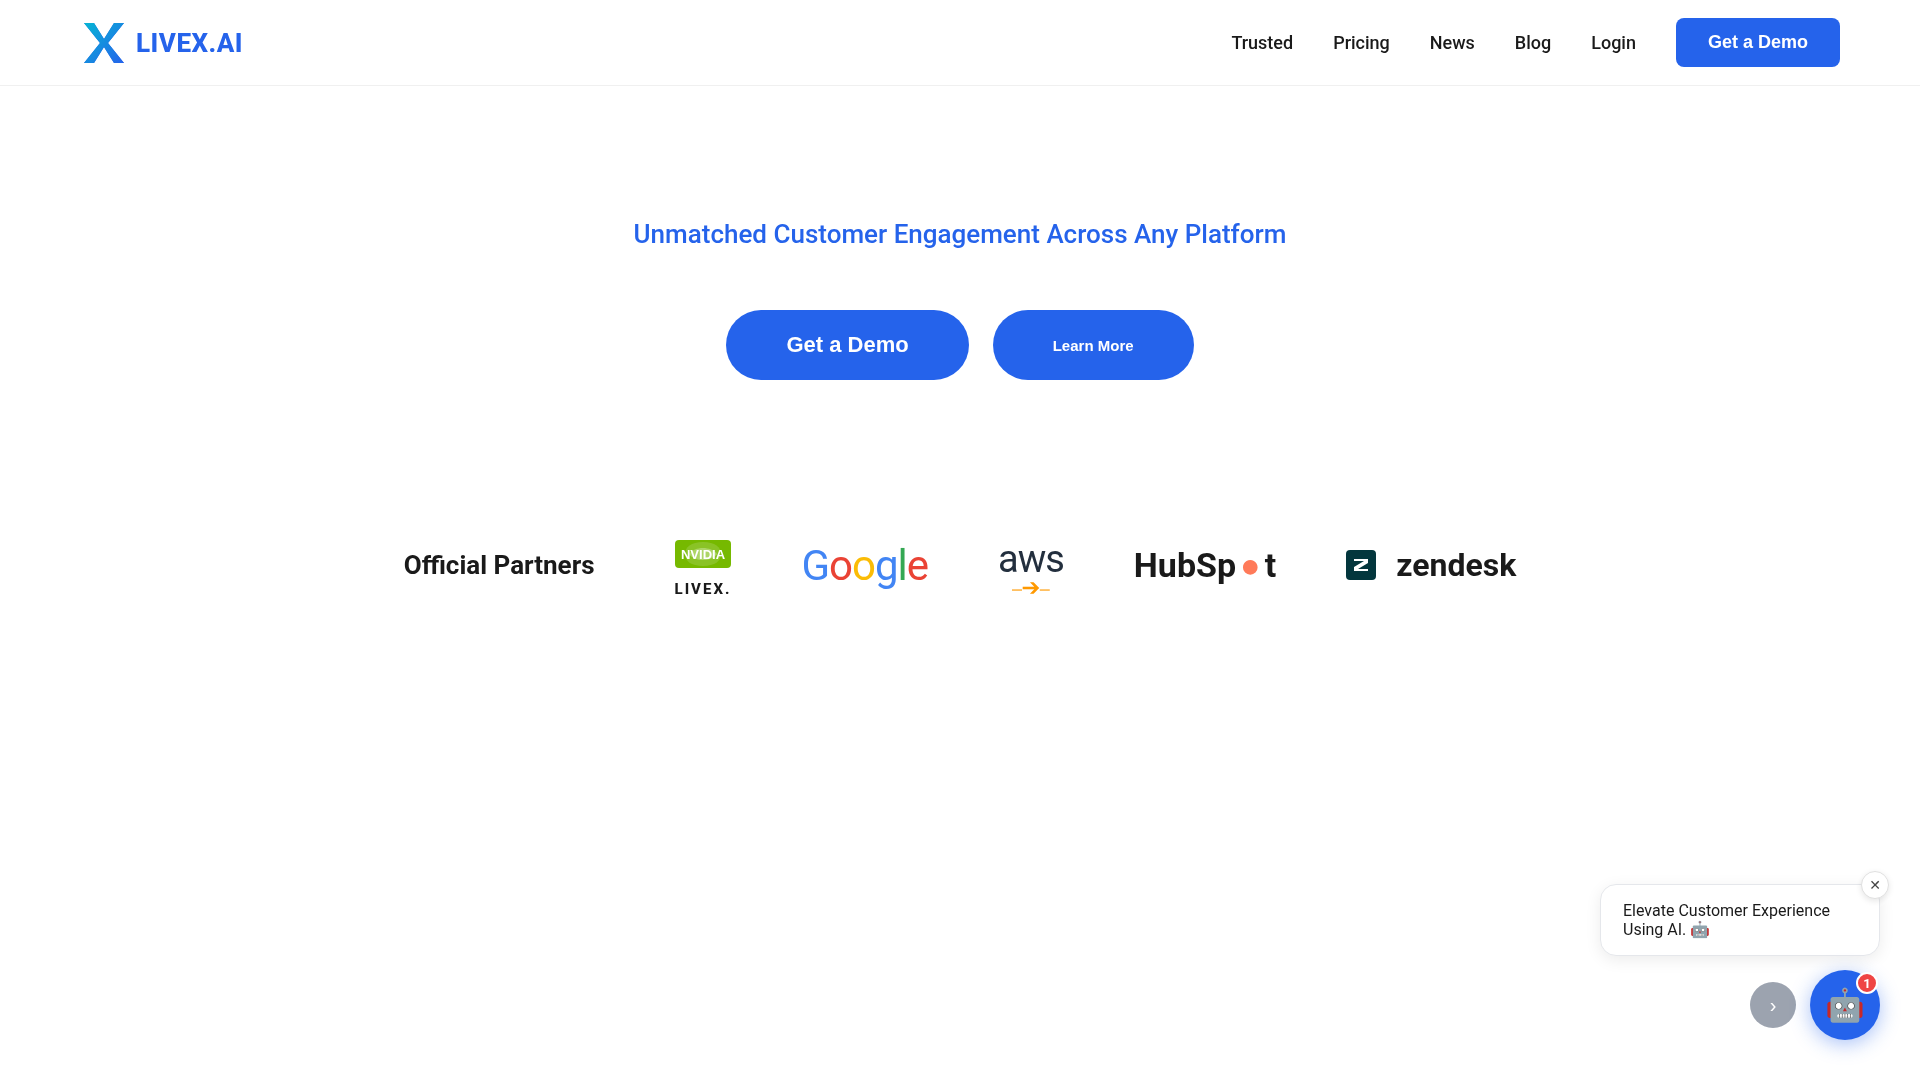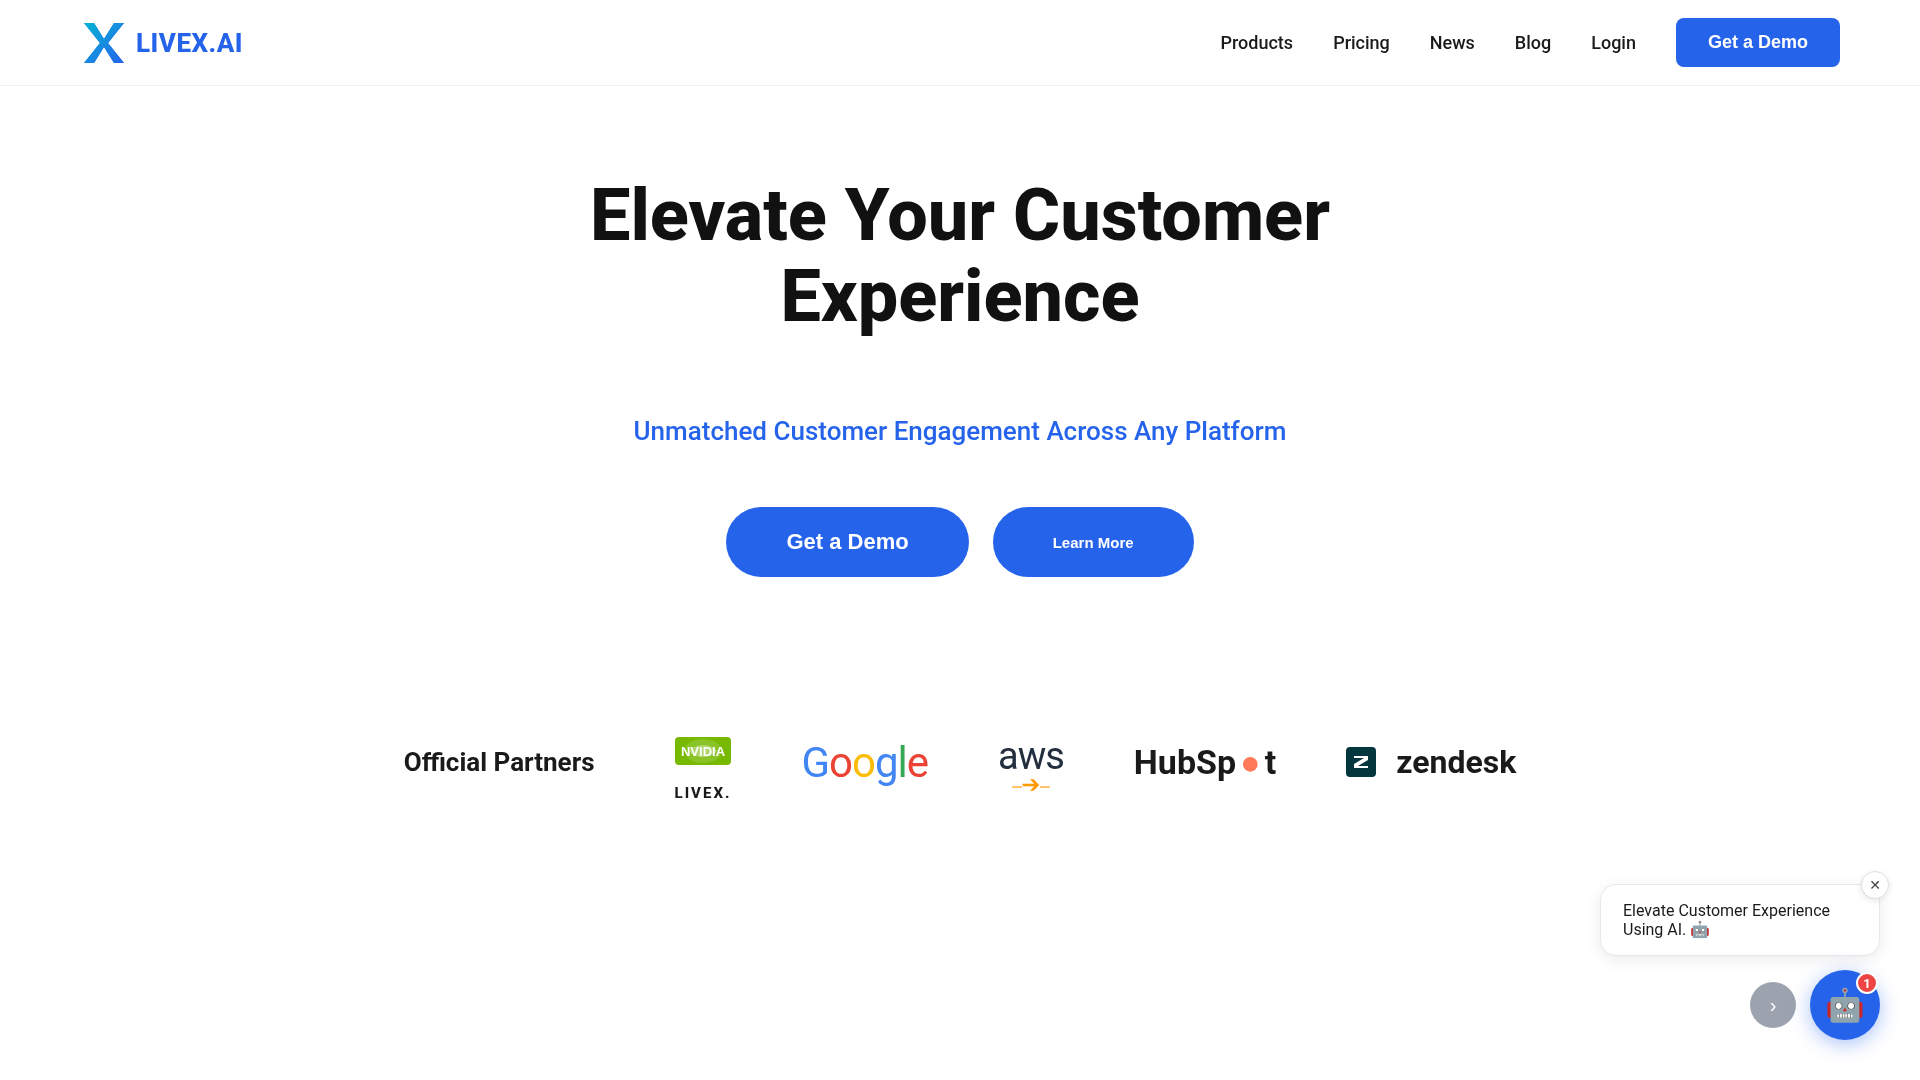--- a/index.html
+++ b/index.html
@@ -136,21 +136,21 @@
       height: 50px;
       display: flex;
       align-items: center;
     }
 
     
     .nvidia-logo {
       display: flex;
       flex-direction: column;
       align-items: flex-start;
-      gap: 19px;
+      gap: 12px;
     }
     .nvidia-eye {
       width: 56px;
       height: 34px;
       background: #76b900;
       border-radius: 4px;
       display: flex;
       align-items: center;
       justify-content: center;
     }
@@ -346,31 +346,30 @@
           <stop offset="100%" stop-color="#2563eb"></stop>
         </linearGradient>
       </defs>
     </svg>
     <span class="logo-text">
       <span>LIVEX.AI</span>
     </span>
   </div>
 
   <div class="nav-links">
-    <a class="nav-link">Products</a>
+    <a class="nav-link">Trusted</a>
     <a class="nav-link">Pricing</a>
     <a class="nav-link">News</a>
     <a class="nav-link">Blog</a>
     <a class="nav-link">Login</a>
     <button class="btn-demo-nav">Get a Demo</button>
   </div>
 </nav>
 
 <section class="hero">
-  <h1 class="hero-title">Elevate Your Customer Experience</h1>
   <p class="hero-subtitle">
     <br>
     <span>Unmatched Customer Engagement Across Any Platform</span>
   </p>
   <div class="hero-buttons">
     <button class="btn-get-demo">Get a Demo</button>
     <button class="btn-learn-more">Learn More</button>
   </div>
 </section>
 

